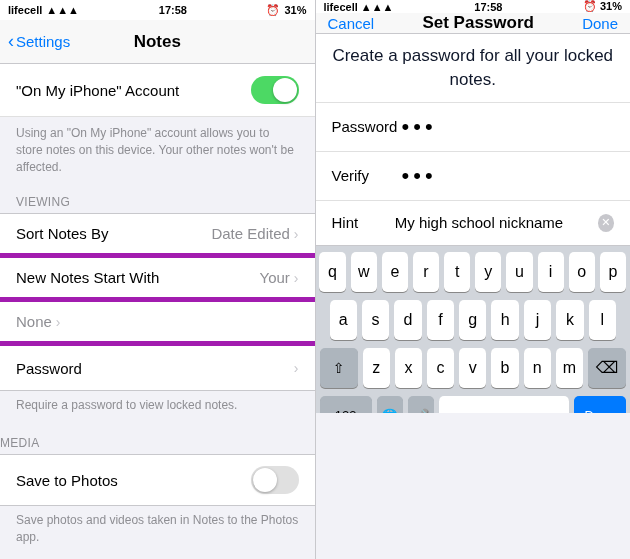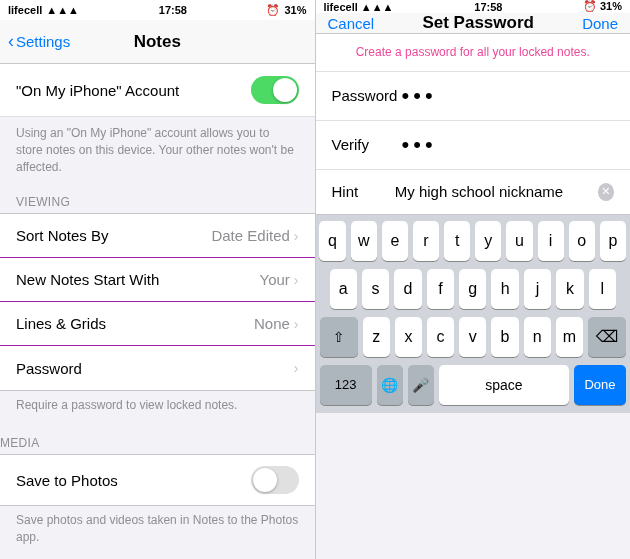--- a/index.html
+++ b/index.html
@@ -129,21 +129,21 @@
     .settings-group {
       background: #fff;
       border-top: 1px solid #c8c8cc;
       border-bottom: 1px solid #c8c8cc;
     }
     .settings-row {
       display: flex;
       align-items: center;
       justify-content: space-between;
       padding: 11px 16px;
-      border-bottom: 1px solid #a21caf;
+      border-bottom: 5px solid #a21caf;
       background: #fff;
       min-height: 44px;
     }
     .settings-row:last-child {
       border-bottom: none;
     }
     .row-label { font-size: 15px; color: #000; }
     .row-value { font-size: 15px; color: #8e8e93; display: flex; align-items: center; gap: 4px; }
     .chevron-right { color: #c7c7cc; font-size: 14px; }
 
@@ -215,22 +215,22 @@
       color: #000;
     }
     .nav-done {
       color: #007aff;
       font-size: 15px;
       cursor: pointer;
     }
 
     .password-hint-text {
       padding: 10px 16px;
-      font-size: 12px;
-      color: #ec4899;
+      font-size: 17px;
+      color: #0f172a;
       text-align: center;
       line-height: 1.4;
       background: #fff;
     }
 
     .password-fields {
       background: #fff;
     }
     .password-row {
       display: flex;
@@ -415,21 +415,20 @@
         </span>
       </div>
       <div class="settings-row">
         <span class="row-label">New Notes Start With</span>
         <span class="row-value">
           <span>Your</span>
           <span class="chevron-right">›</span>
         </span>
       </div>
       <div class="settings-row">
-        <span class="row-label">Lines &amp; Grids</span>
         <span class="row-value">
           <span>None</span>
           <span class="chevron-right">›</span>
         </span>
       </div>
       <div class="settings-row">
         <span class="row-label">Password</span>
         <span class="row-value">
           <span class="chevron-right">›</span>
         </span>

